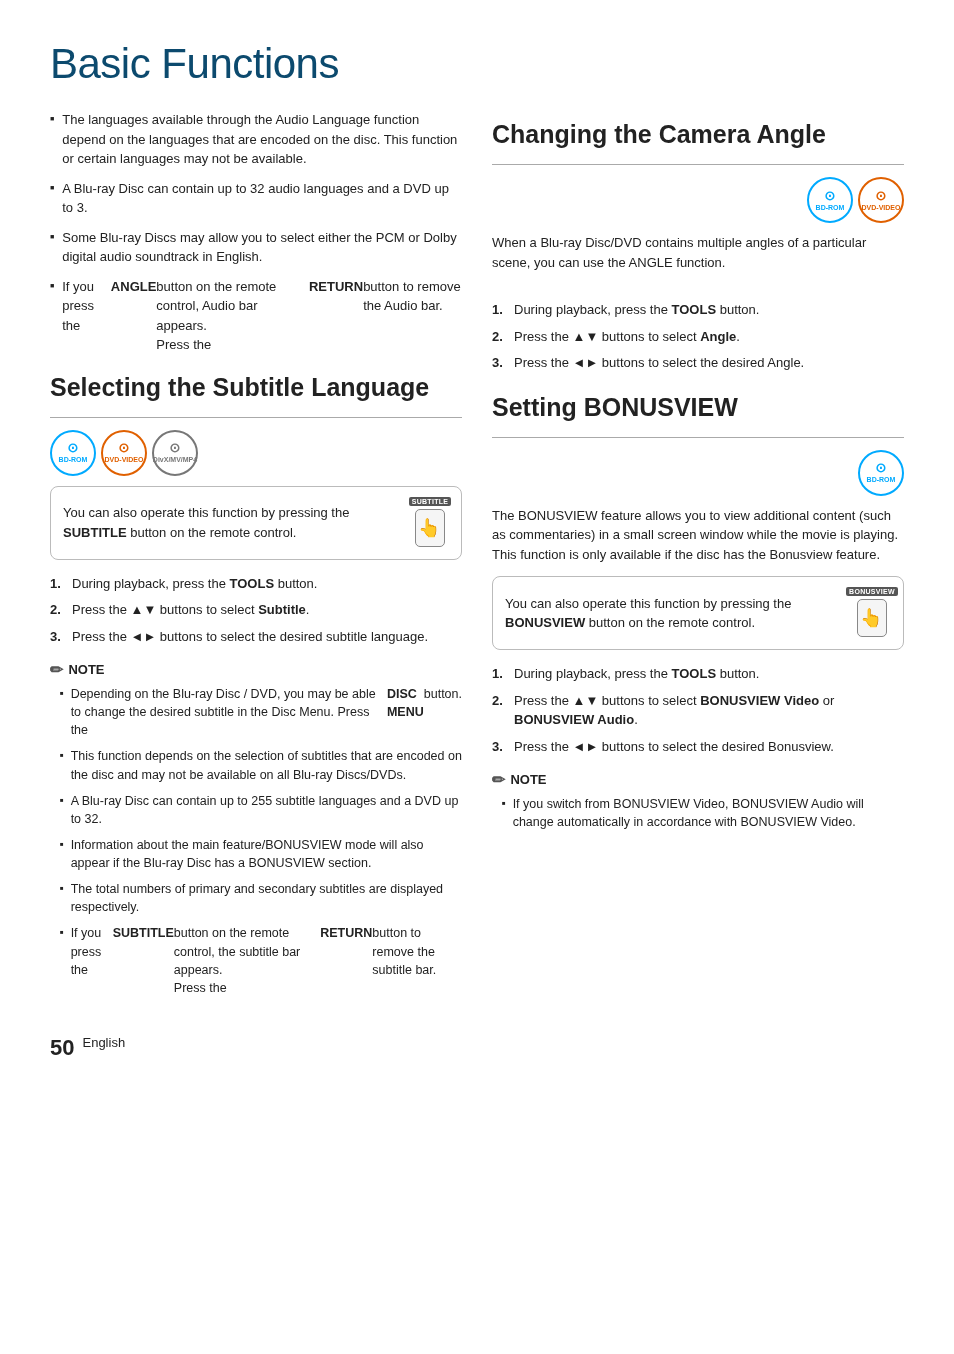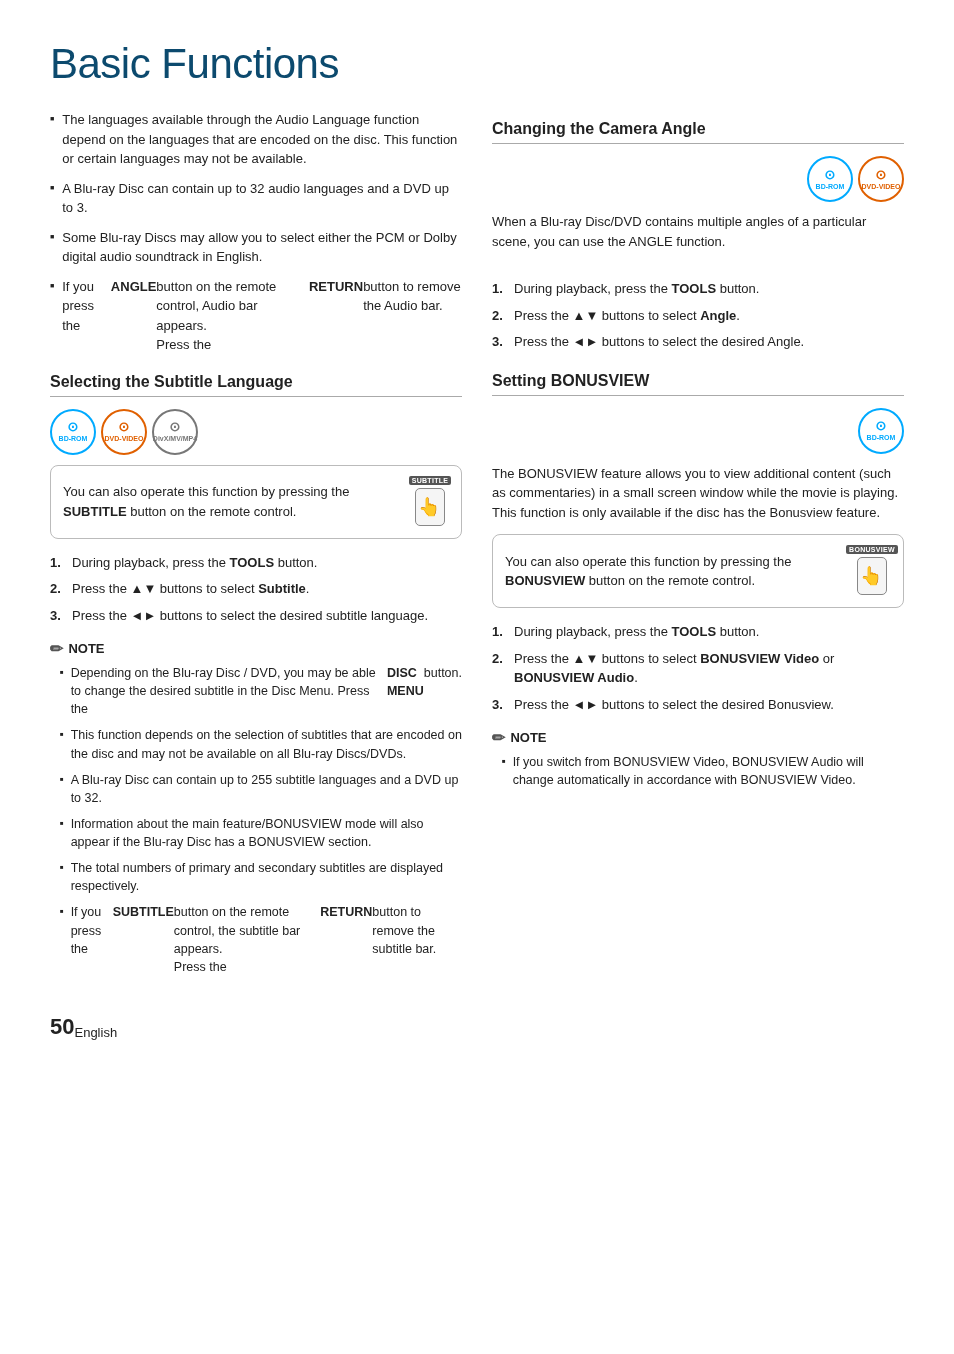--- a/index.html
+++ b/index.html
@@ -43,24 +43,24 @@
       line-height: 1.5;
     }
     .bullet-list li::before {
       content: '■';
       font-size: 7px;
       margin-right: 8px;
       margin-top: 4px;
       flex-shrink: 0;
     }
     .section-title {
-      font-size: 16px;
+      font-size: 25px;
       font-weight: bold;
       border-bottom: 1px solid #aaa;
-      padding-bottom: 5px;
+      padding-bottom: 15px;
       margin-bottom: 12px;
       margin-top: 10px;
     }
     
     .badge-row {
       display: flex;
       gap: 5px;
       margin-bottom: 10px;
     }
     .badge {
@@ -182,21 +182,22 @@
     .note-list li::before {
       content: '■';
       font-size: 6px;
       margin-right: 7px;
       margin-top: 4px;
       flex-shrink: 0;
     }
     .page-footer {
       margin-top: 30px;
       display: flex;
-      align-items: flex-end;
+      align-items: flex-start;
+      gap: 8px;
     }
     .page-num {
       font-size: 22px;
       font-weight: bold;
     }
     .page-lang {
       font-size: 13px;
     }
     .badge-row-right {
       display: flex;

